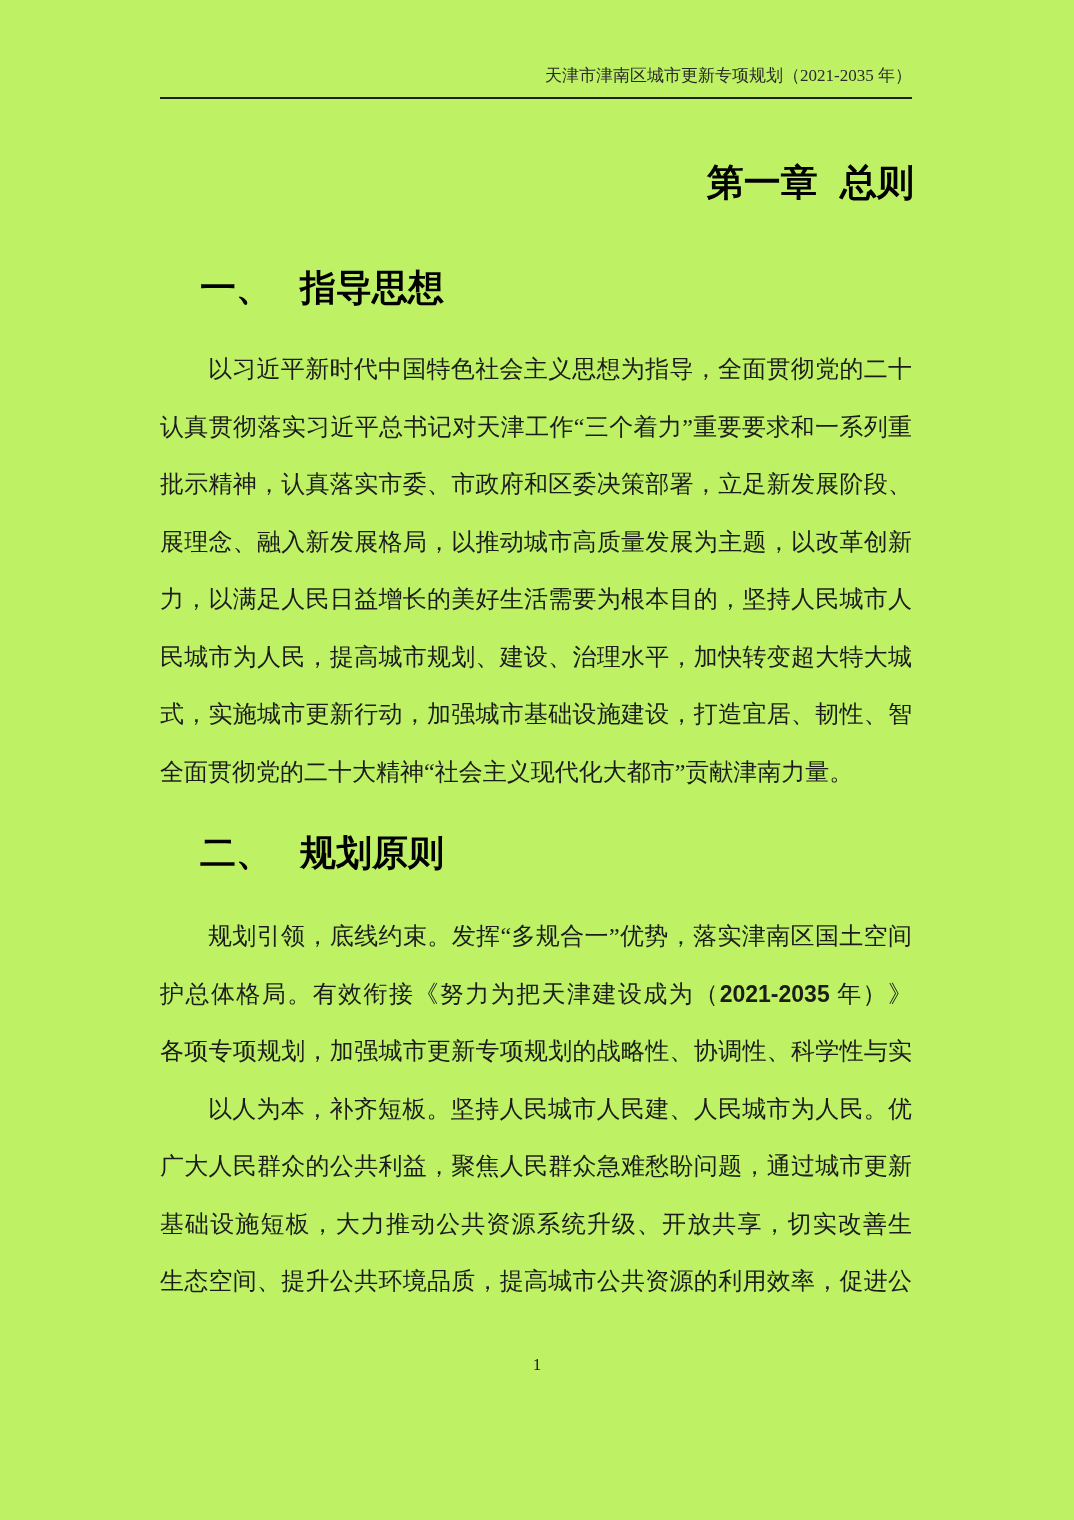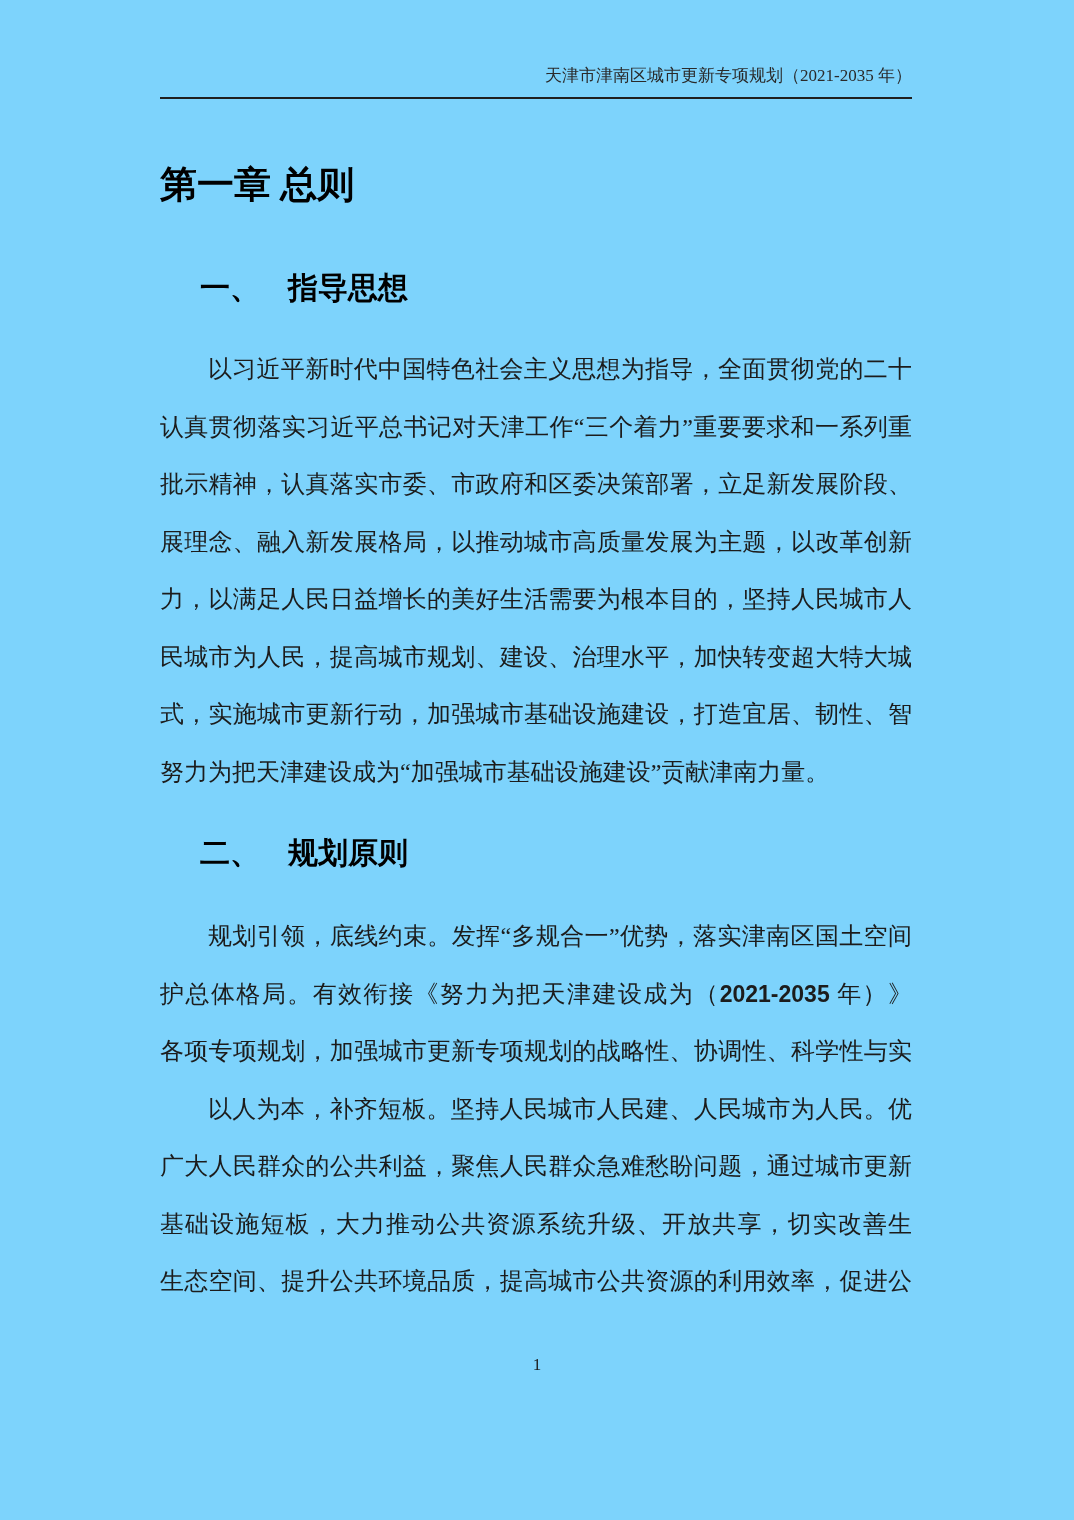--- a/index.html
+++ b/index.html
@@ -4,47 +4,47 @@
 <style>
   html, body {
     margin: 0;
     padding: 0;
     background: #ffffff;
   }
   .page {
     position: relative;
     width: 1074px;
     height: 1520px;
-    background: #7dd3fc;
+    background: #bef264;
     overflow: hidden;
     font-family: "Liberation Serif", "DejaVu Serif", serif;
     color: #1c1c1c;
   }
   .running-header {
     margin: 0 162px 0 160px;
     padding-top: 64px;
     padding-bottom: 9px;
     border-bottom: 2px solid #1f1f1f;
     text-align: right;
     font-size: 17px;
     line-height: 24px;
     color: #2a2a2a;
   }
   .chapter-title {
     margin: 58px 160px 0 160px;
-    text-align: left;
+    text-align: right;
     font-size: 37px;
     line-height: 56px;
     font-weight: bold;
     color: #000000;
-    font-family: Liberation Serif, serif;
+    font-family: Liberation Mono, monospace;
   }
   .section-heading {
     margin: 53px 162px 0 200px;
-    font-size: 30px;
+    font-size: 36px;
     line-height: 43px;
     font-weight: bold;
     color: #000000;
     font-family: "Liberation Sans", "DejaVu Sans", sans-serif;
   }
   .section-heading.second {
     margin-top: 30px;
   }
   .sec-num {
     display: inline-block;
@@ -99,21 +99,21 @@
   </div>
 
   <div class="para p1">
     <div class="line indent">以习近平新时代中国特色社会主义思想为指导，全面贯彻党的二十大精神，</div>
     <div class="line">认真贯彻落实习近平总书记对天津工作“三个着力”重要要求和一系列重要指示</div>
     <div class="line">批示精神，认真落实市委、市政府和区委决策部署，立足新发展阶段、贯彻新发</div>
     <div class="line">展理念、融入新发展格局，以推动城市高质量发展为主题，以改革创新为根本动</div>
     <div class="line">力，以满足人民日益增长的美好生活需要为根本目的，坚持人民城市人民建、人</div>
     <div class="line">民城市为人民，提高城市规划、建设、治理水平，加快转变超大特大城市发展方</div>
     <div class="line">式，实施城市更新行动，加强城市基础设施建设，打造宜居、韧性、智慧城市，</div>
-    <div class="line last">努力为把天津建设成为“加强城市基础设施建设”贡献津南力量。</div>
+    <div class="line last">全面贯彻党的二十大精神“社会主义现代化大都市”贡献津南力量。</div>
   </div>
 
   <div class="section-heading second">
     <span class="sec-num">二、</span><span>规划原则</span>
   </div>
 
   <div class="para p2">
     <div class="line indent">规划引领，底线约束。发挥“多规合一”优势，落实津南区国土空间开发保</div>
     <div class="line"><span>护总体格局。有效衔接《努力为把天津建设成为（</span><span class="num-bold">2021-2035</span><span> 年）》（在编）与</span></div>
     <div class="line">各项专项规划，加强城市更新专项规划的战略性、协调性、科学性与实施性作用。</div>

